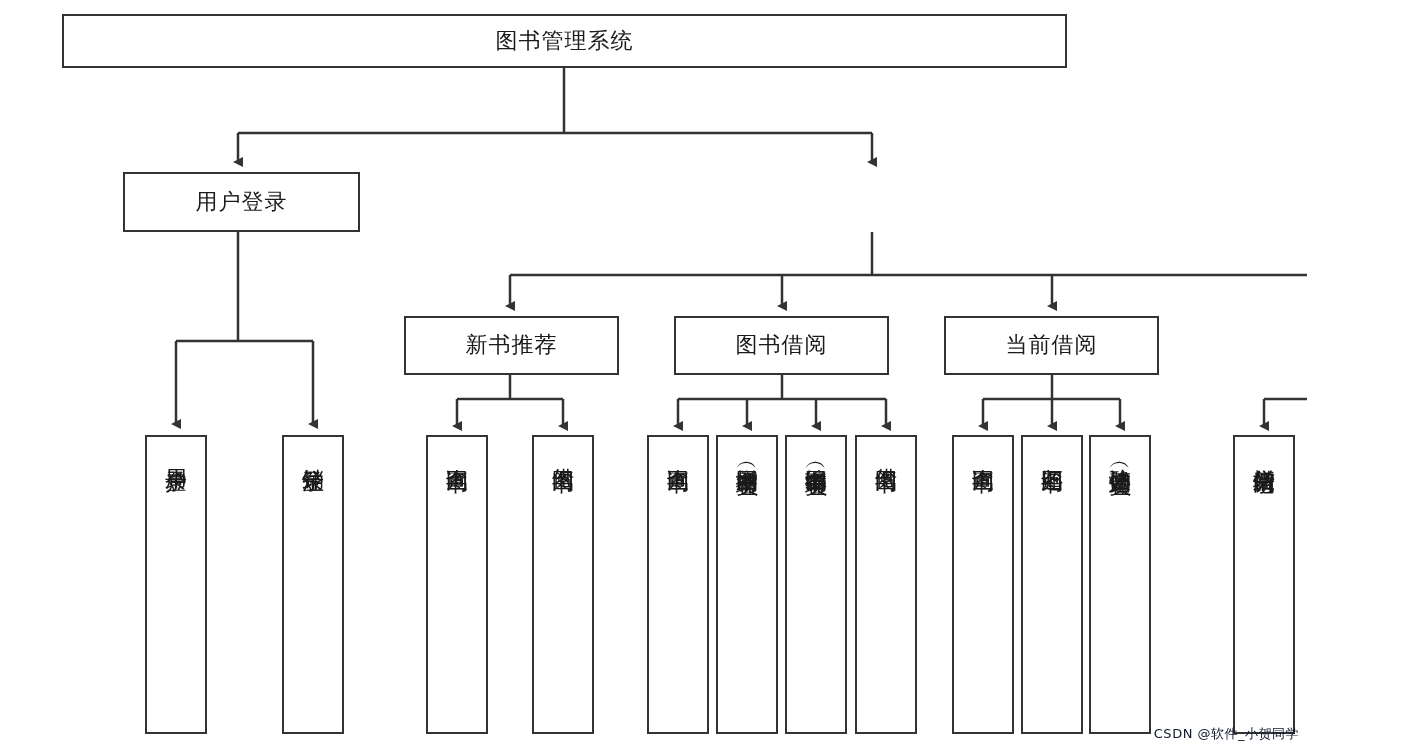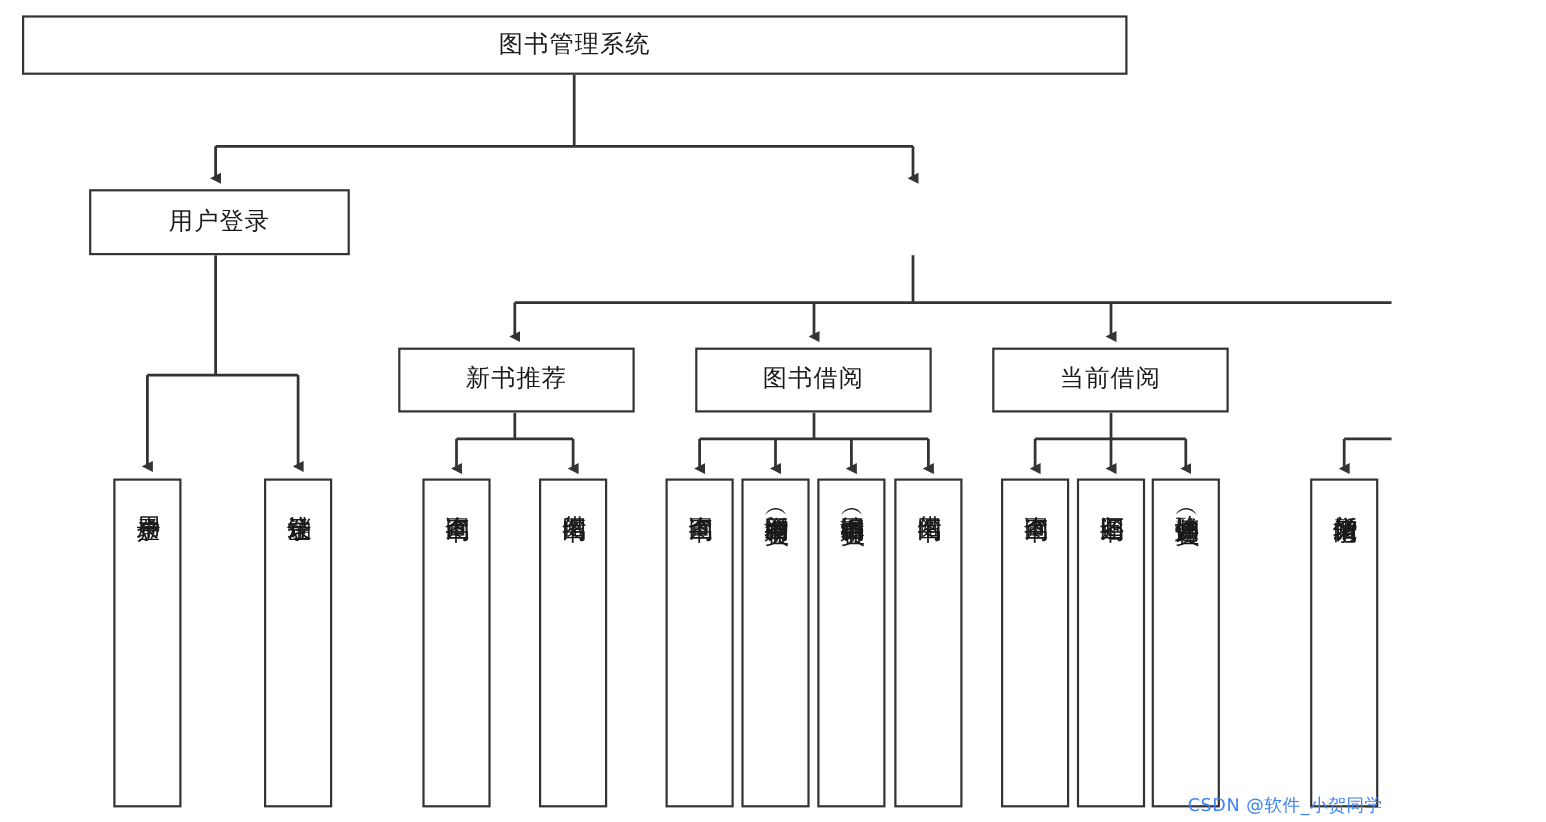--- a/index.html
+++ b/index.html
@@ -9,20 +9,21 @@
   }
   body {
     font-family: "DejaVu Sans", "Liberation Sans", sans-serif;
   }
   #canvas {
     position: relative;
     width: 1265px;
     height: 747px;
     background: #ffffff;
     overflow: hidden;
+    margin-left: 42px;
   }
   .node {
     position: absolute;
     box-sizing: border-box;
     background: #ffffff;
     border: 2px solid #333333;
     display: flex;
     align-items: center;
     justify-content: center;
     color: #1a1a1a;
@@ -51,22 +52,22 @@
     left: 0;
     top: 0;
     width: 1405px;
     height: 747px;
     pointer-events: none;
   }
   #watermark {
     position: absolute;
     right: 8px;
     bottom: 4px;
-    font-size: 16px;
-    color: #3b82f6;
+    font-size: 13px;
+    color: #0f172a;
     letter-spacing: 0.5px;
     white-space: nowrap;
   }
 </style>
 </head>
 <body>
 
 <div id="canvas">
 
   <svg id="edges" viewBox="0 0 1405 747" xmlns="http://www.w3.org/2000/svg">

